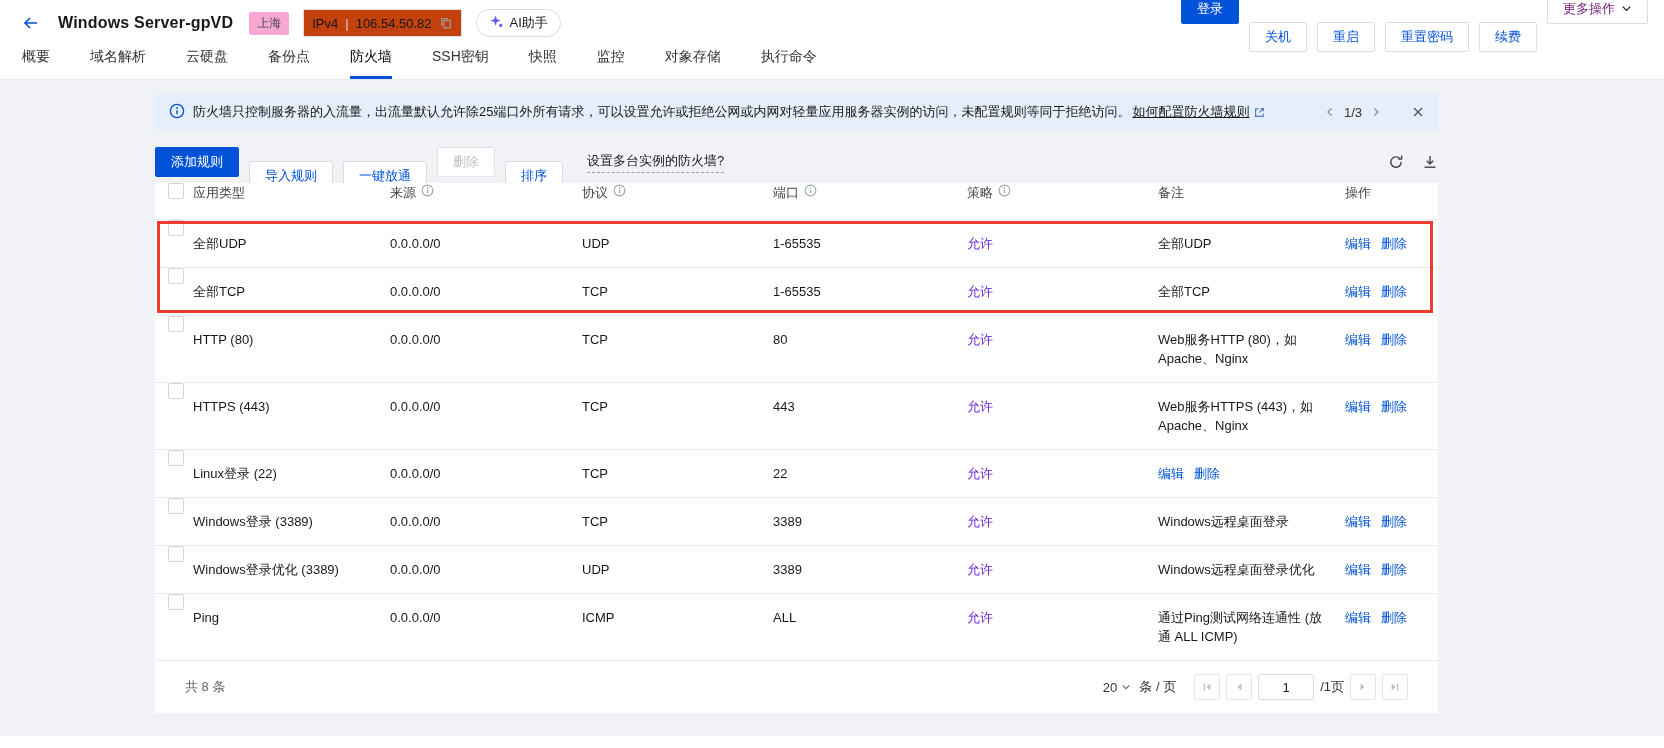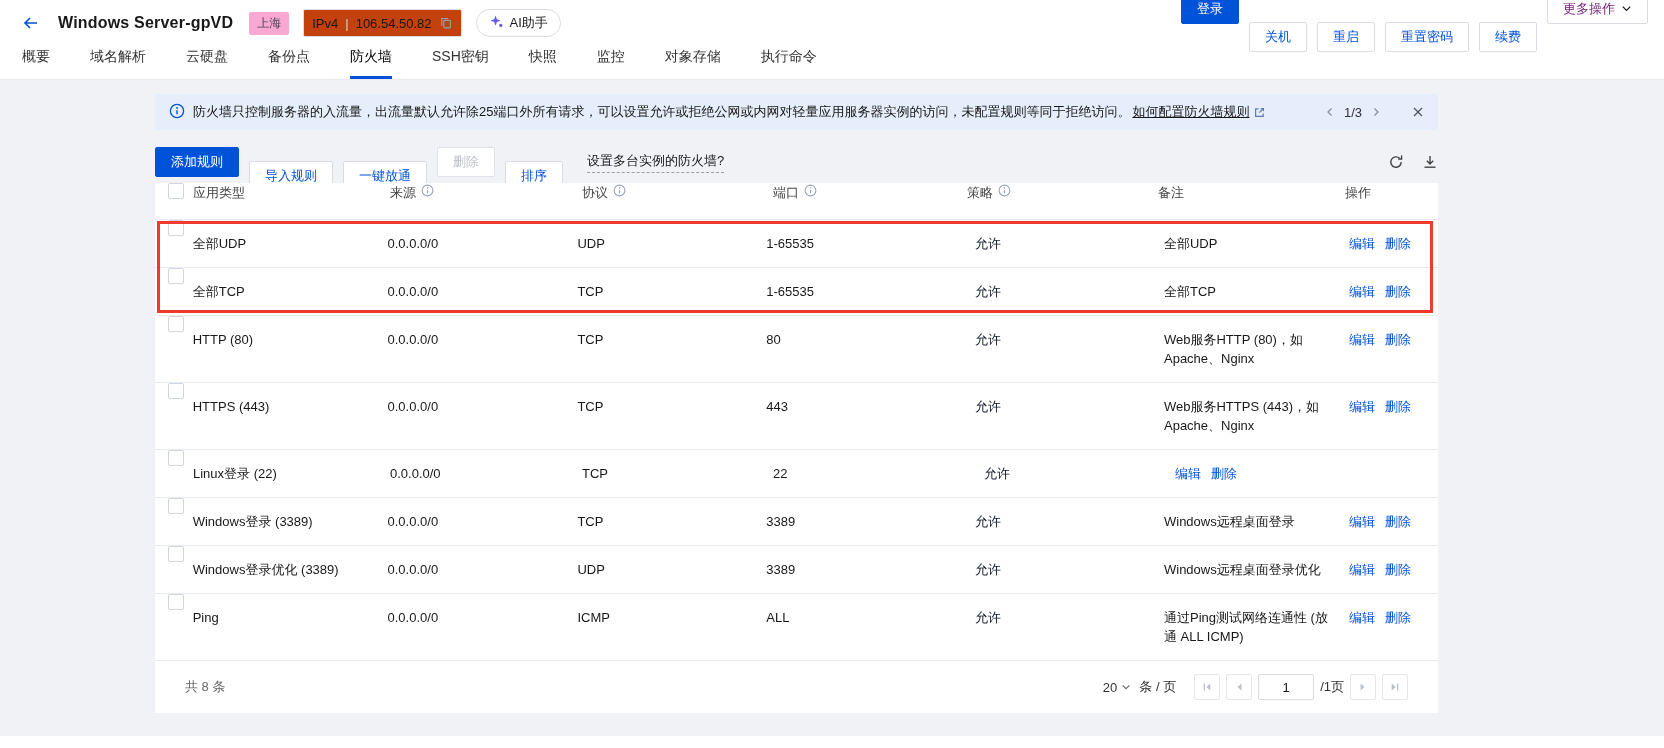--- a/index.html
+++ b/index.html
@@ -54,21 +54,21 @@
   .c-check { width:38px; padding:0 0 0 13px; display:flex; align-items:center; }
   .c-app   { width:197px; }
   .c-src   { width:192px; }
   .c-proto { width:191px; }
   .c-port  { width:194px; }
   .c-policy{ width:191px; }
   .c-remark{ width:187px; }
   .c-ops   { width:90px; display:flex; gap:10px; }
   .hcell { display:flex; align-items:center; gap:5px; padding:0 12px 0 0; }
   .checkbox { width:16px; height:16px; border:1px solid #d1d5dc; border-radius:2px; background:#fff; cursor:pointer; display:inline-block; }
-  .policy-allow { color:#0f172a;margin-left:17px; }
+  .policy-allow { color:#6d28d9; }
   .link { color:#0052d9; font-size:13px; }
   .highlight-box { position:absolute; left:2px; top:38px; width:1276px; height:92px; border:3px solid #ee3b2b; pointer-events:none; }
 
   .tfoot { height:52px; display:flex; align-items:center; padding:0 30px; font-size:13px; color:#666; }
   .tfoot-right { margin-left:auto; display:flex; align-items:center; gap:8px; color:#333; }
   .per-page { display:flex; align-items:center; gap:4px; cursor:pointer; }
   .pg-box { width:26px; height:26px; border:1px solid #e3e6eb; border-radius:2px; background:#fff; display:flex; align-items:center; justify-content:center; cursor:default; }
   .pg-input { width:56px; height:26px; border:1px solid #d9dce3; border-radius:2px; background:#fff; display:flex; align-items:center; justify-content:center; color:#181818; }
   .pager-group { display:flex; align-items:center; gap:6px; margin-left:10px; }
 </style>

